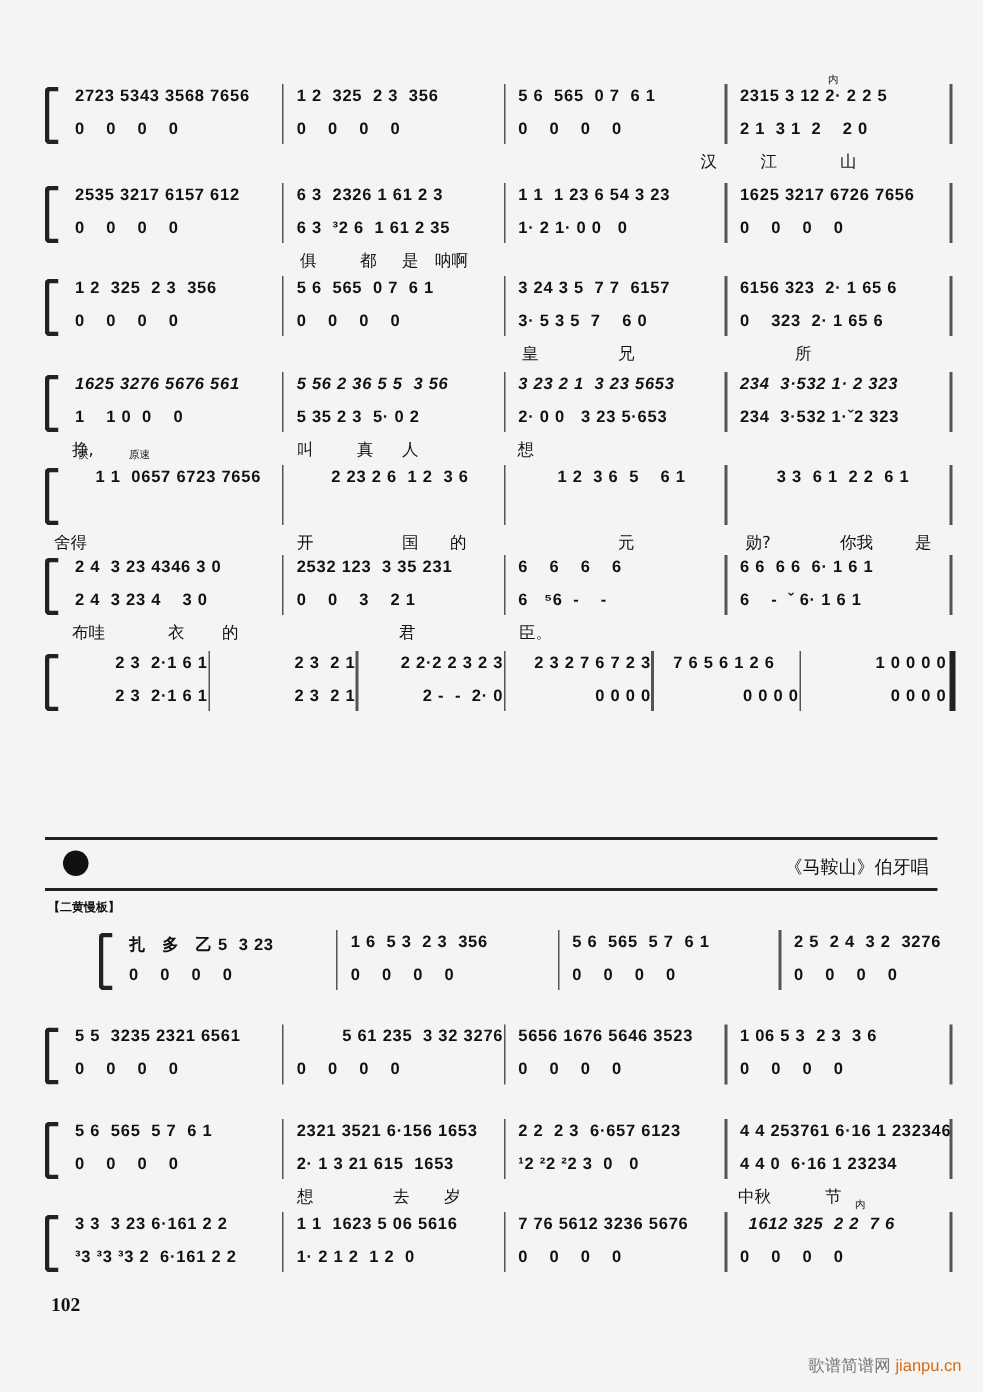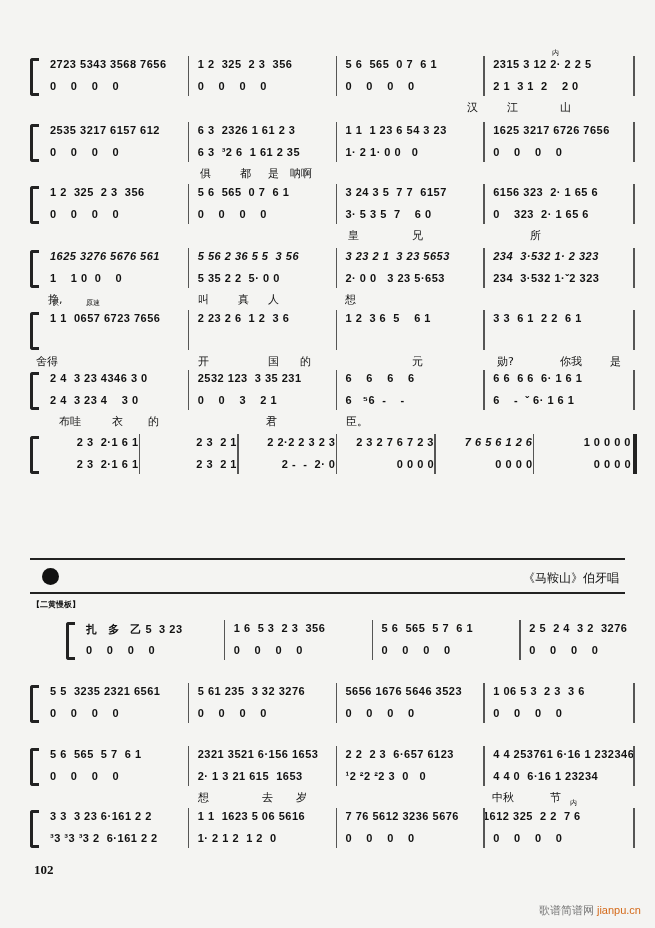--- a/index.html
+++ b/index.html
@@ -108,35 +108,35 @@
 <div class="system" style="top: 250px; height: 38px;">
     <div class="bracket"></div>
     <div class="row" style="top: 0px; font-style: italic;">
       <span class="measure" style="left: 6px; width: 137.75px; white-space: pre;">1625 3276 5676 561</span>
       <span class="measure" style="left: 153.75px; width: 137.75px; white-space: pre;">5 56 2 36 5 5  3 56</span>
       <span class="measure" style="left: 301.5px; width: 137.75px; white-space: pre;">3 23 2 1  3 23 5653</span>
       <span class="measure" style="left: 449.25px; width: 137.75px; white-space: pre;">234  3·532 1· 2 323</span>
     </div>
     <div class="row" style="top: 22px;">
       <span class="measure" style="left: 6px; width: 137.75px; white-space: pre;">1    1 0  0    0</span>
-      <span class="measure" style="left: 153.75px; width: 137.75px; white-space: pre;">5 35 2 2  5· 0 0</span>
+      <span class="measure" style="left: 153.75px; width: 137.75px; white-space: pre;">5 35 2 3  5· 0 2</span>
       <span class="measure" style="left: 301.5px; width: 137.75px; white-space: pre;">2· 0 0   3 23 5·653</span>
       <span class="measure" style="left: 449.25px; width: 137.75px; white-space: pre;">234  3·532 1·ˇ2 323</span>
     </div>
     <div class="barline" style="left: 157.75px; top: -2px; height: 40px;"></div>
     <div class="barline" style="left: 305.5px; top: -2px; height: 40px;"></div>
     <div class="barline" style="left: 453.25px; top: -2px; height: 40px;"></div>
     <div class="barline" style="left: 603px; top: -2px; height: 40px;"></div>
     <span class="lyric" style="left: 18px; top: 42px;">挣,</span>
     <span class="lyric" style="left: 168px; top: 42px;">叫</span>
     <span class="lyric" style="left: 208px; top: 42px;">真</span>
     <span class="lyric" style="left: 238px; top: 42px;">人</span>
     <span class="lyric" style="left: 315px; top: 42px;">想</span>
   </div>
-<div class="system" style="top: 312px; height: 38px;">
+<div class="system" style="top: 312px; height: 38px; text-align: center;">
     <div class="bracket"></div>
     <div class="row" style="top: 0px;">
       <span class="measure" style="left: 6px; width: 137.75px; white-space: pre;">1 1  0657 6723 7656</span>
       <span class="measure" style="left: 153.75px; width: 137.75px; white-space: pre;">2 23 2 6  1 2  3 6</span>
       <span class="measure" style="left: 301.5px; width: 137.75px; white-space: pre;">1 2  3 6  5    6 1</span>
       <span class="measure" style="left: 449.25px; width: 137.75px; white-space: pre;">3 3  6 1  2 2  6 1</span>
     </div>
     <div class="barline" style="left: 157.75px; top: -2px; height: 40px;"></div>
     <div class="barline" style="left: 305.5px; top: -2px; height: 40px;"></div>
     <div class="barline" style="left: 453.25px; top: -2px; height: 40px;"></div>
@@ -163,34 +163,34 @@
     <div class="row" style="top: 22px;">
       <span class="measure" style="left: 6px; width: 137.75px; white-space: pre;">2 4  3 23 4    3 0</span>
       <span class="measure" style="left: 153.75px; width: 137.75px; white-space: pre;">0    0    3    2 1</span>
       <span class="measure" style="left: 301.5px; width: 137.75px; white-space: pre;">6   ⁵6  -    -</span>
       <span class="measure" style="left: 449.25px; width: 137.75px; white-space: pre;">6    -  ˇ 6· 1 6 1</span>
     </div>
     <div class="barline" style="left: 157.75px; top: -2px; height: 40px;"></div>
     <div class="barline" style="left: 305.5px; top: -2px; height: 40px;"></div>
     <div class="barline" style="left: 453.25px; top: -2px; height: 40px;"></div>
     <div class="barline" style="left: 603px; top: -2px; height: 40px;"></div>
-    <span class="lyric" style="left: 29px; top: 42px;">布哇</span>
+    <span class="lyric" style="left: 18px; top: 42px;">布哇</span>
     <span class="lyric" style="left: 82px; top: 42px;">衣</span>
     <span class="lyric" style="left: 118px; top: 42px;">的</span>
     <span class="lyric" style="left: 236px; top: 42px;">君</span>
     <span class="lyric" style="left: 316px; top: 42px;">臣。</span>
   </div>
 <div class="system" style="top: 436px; height: 38px; text-align: right;">
     <div class="bracket"></div>
     <div class="row" style="top: 0px;">
       <span class="measure" style="left: 6px; width: 88.5px; white-space: pre;">2 3  2·1 6 1</span>
       <span class="measure" style="left: 104.5px; width: 88.5px; white-space: pre;">2 3  2 1</span>
       <span class="measure" style="left: 203px; width: 88.5px; white-space: pre;">2 2·2 2 3 2 3</span>
       <span class="measure" style="left: 301.5px; width: 88.5px; white-space: pre;">2 3 2 7 6 7 2 3</span>
-      <span class="measure" style="left: 400px; width: 88.5px; white-space: pre; font-style: italic;">7 6 5 6 1 2 6</span>
+      <span class="measure" style="left: 384px; width: 88.5px; white-space: pre;">7 6 5 6 1 2 6</span>
       <span class="measure" style="left: 498.5px; width: 88.5px; white-space: pre;">1 0 0 0 0</span>
     </div>
     <div class="row" style="top: 22px;">
       <span class="measure" style="left: 6px; width: 88.5px; white-space: pre;">2 3  2·1 6 1</span>
       <span class="measure" style="left: 104.5px; width: 88.5px; white-space: pre;">2 3  2 1</span>
       <span class="measure" style="left: 203px; width: 88.5px; white-space: pre;">2 -  -  2· 0</span>
       <span class="measure" style="left: 301.5px; width: 88.5px; white-space: pre;">0 0 0 0</span>
       <span class="measure" style="left: 400px; width: 88.5px; white-space: pre;">0 0 0 0</span>
       <span class="measure" style="left: 498.5px; width: 88.5px; white-space: pre;">0 0 0 0</span>
     </div>
@@ -217,21 +217,21 @@
     </div>
     <div class="barline" style="left: 157.75px; top: -2px; height: 40px;"></div>
     <div class="barline" style="left: 305.5px; top: -2px; height: 40px;"></div>
     <div class="barline" style="left: 453.25px; top: -2px; height: 40px;"></div>
     <div class="barline" style="left: 603px; top: -2px; height: 40px;"></div>
   </div>
 <div class="system" style="top: 685px; height: 38px;">
     <div class="bracket"></div>
     <div class="row" style="top: 0px;">
       <span class="measure" style="left: 6px; width: 137.75px; white-space: pre;">5 5  3235 2321 6561</span>
-      <span class="measure" style="left: 153.75px; width: 137.75px; white-space: pre;">5 61 235  3 32 3276</span>
+      <span class="measure" style="left: 153.75px; width: 137.75px; white-space: pre; text-align: right;">5 61 235  3 32 3276</span>
       <span class="measure" style="left: 301.5px; width: 137.75px; white-space: pre;">5656 1676 5646 3523</span>
       <span class="measure" style="left: 449.25px; width: 137.75px; white-space: pre;">1 06 5 3  2 3  3 6</span>
     </div>
     <div class="row" style="top: 22px;">
       <span class="measure" style="left: 6px; width: 137.75px; white-space: pre;">0    0    0    0</span>
       <span class="measure" style="left: 153.75px; width: 137.75px; white-space: pre;">0    0    0    0</span>
       <span class="measure" style="left: 301.5px; width: 137.75px; white-space: pre;">0    0    0    0</span>
       <span class="measure" style="left: 449.25px; width: 137.75px; white-space: pre;">0    0    0    0</span>
     </div>
     <div class="barline" style="left: 157.75px; top: -2px; height: 40px;"></div>
@@ -262,21 +262,21 @@
     <span class="lyric" style="left: 266px; top: 42px;">岁</span>
     <span class="lyric" style="left: 462px; top: 42px;">中秋</span>
     <span class="lyric" style="left: 520px; top: 42px;">节</span>
   </div>
 <div class="system" style="top: 810px; height: 38px;">
     <div class="bracket"></div>
     <div class="row" style="top: 0px;">
       <span class="measure" style="left: 6px; width: 137.75px; white-space: pre;">3 3  3 23 6·161 2 2</span>
       <span class="measure" style="left: 153.75px; width: 137.75px; white-space: pre;">1 1  1623 5 06 5616</span>
       <span class="measure" style="left: 301.5px; width: 137.75px; white-space: pre;">7 76 5612 3236 5676</span>
-      <span class="measure" style="left: 439px; width: 137.75px; white-space: pre;">1612 325  2 2  7 6</span>
+      <span class="measure" style="left: 455px; width: 137.75px; white-space: pre; font-style: italic;">1612 325  2 2  7 6</span>
     </div>
     <div class="row" style="top: 22px;">
       <span class="measure" style="left: 6px; width: 137.75px; white-space: pre;">³3 ³3 ³3 2  6·161 2 2</span>
       <span class="measure" style="left: 153.75px; width: 137.75px; white-space: pre;">1· 2 1 2  1 2  0</span>
       <span class="measure" style="left: 301.5px; width: 137.75px; white-space: pre;">0    0    0    0</span>
       <span class="measure" style="left: 449.25px; width: 137.75px; white-space: pre;">0    0    0    0</span>
     </div>
     <div class="barline" style="left: 157.75px; top: -2px; height: 40px;"></div>
     <div class="barline" style="left: 305.5px; top: -2px; height: 40px;"></div>
     <div class="barline" style="left: 453.25px; top: -2px; height: 40px;"></div>

